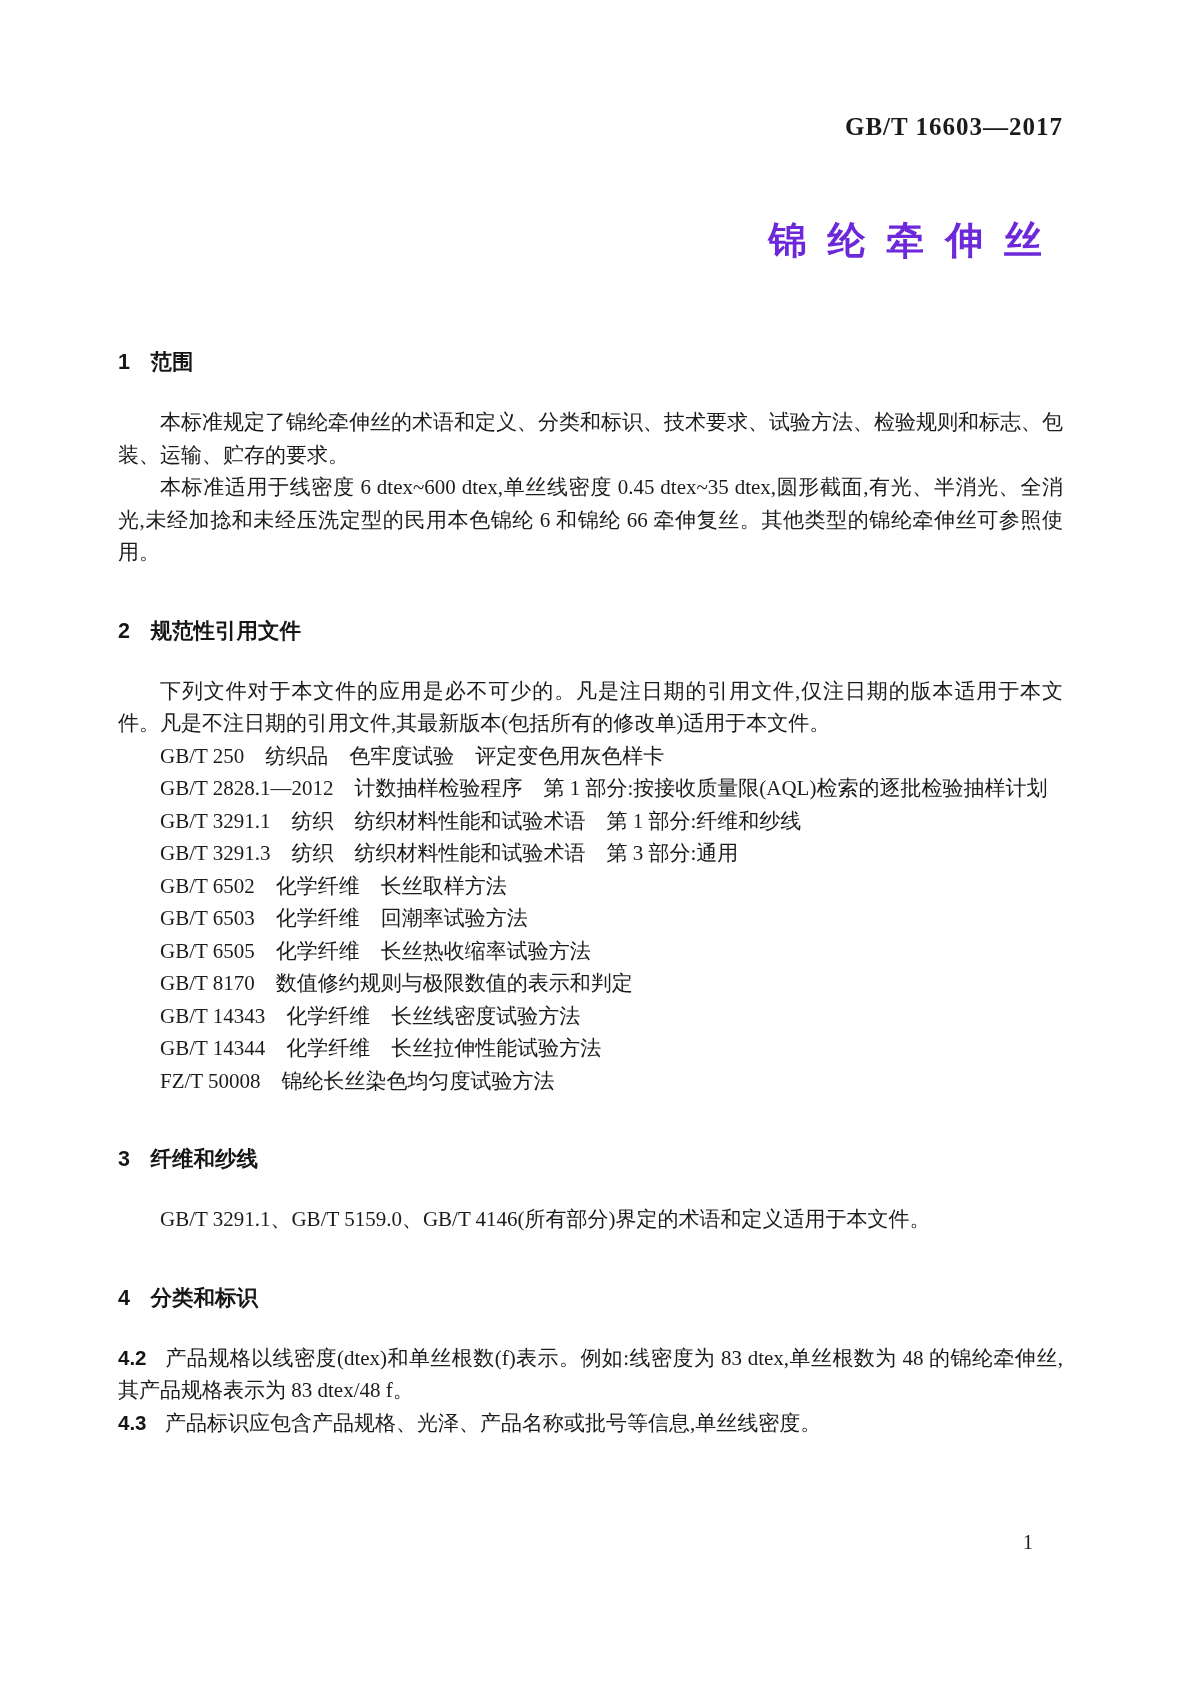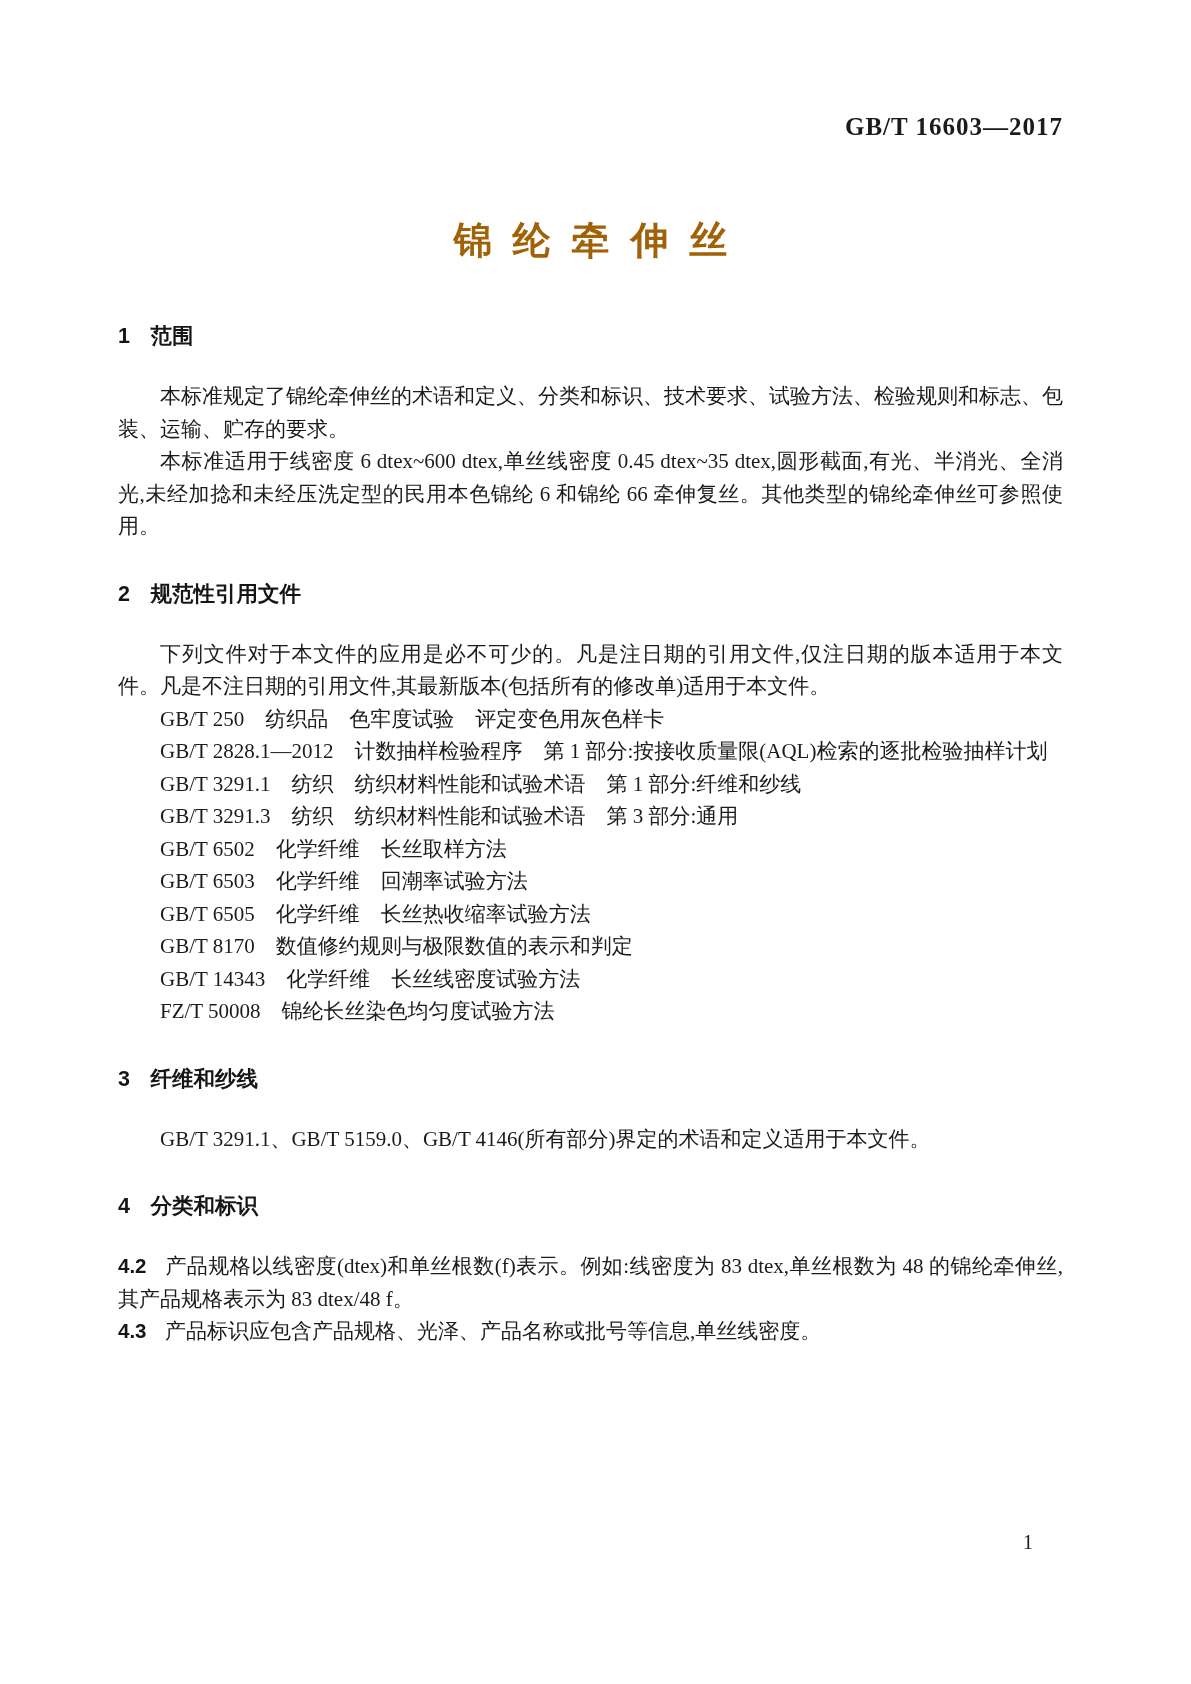--- a/index.html
+++ b/index.html
@@ -22,39 +22,39 @@
     padding-top: 112px;
     text-align: right;
     font-family: "Liberation Serif", "DejaVu Serif", serif;
     font-weight: bold;
     font-size: 25px;
     line-height: 30px;
     letter-spacing: 1px;
   }
   .doc-title {
     margin-top: 76px;
-    text-align: center;
+    text-align: right;
     font-family: "Liberation Sans", "DejaVu Sans", sans-serif;
     font-weight: bold;
     font-size: 38px;
     line-height: 44px;
     letter-spacing: 0.55em;
     text-indent: 0.55em;
-    color: #a16207;
+    color: #6d28d9;
   }
   .section-heading {
     font-family: "Liberation Sans", "DejaVu Sans", sans-serif;
     font-weight: bold;
     font-size: 21.5px;
     line-height: 32px;
-    margin-top: 35px;
+    margin-top: 46px;
     margin-bottom: 28px;
     color: #161616;
   }
-  .section-heading.first { margin-top: 58px; }
+  .section-heading.first { margin-top: 84px; }
   .section-heading .sec-num { margin-right: 0.95em; }
   p {
     margin: 0;
     font-size: 21px;
     line-height: 32.5px;
     text-align: justify;
     color: #1b1b1b;
   }
   p.indent { text-indent: 2em; }
   p.ref { text-indent: 2em; }
@@ -97,20 +97,21 @@
     <p class="indent">下列文件对于本文件的应用是必不可少的。凡是注日期的引用文件,仅注日期的版本适用于本文件。凡是不注日期的引用文件,其最新版本(包括所有的修改单)适用于本文件。</p>
     <p class="ref">GB/T 250　纺织品　色牢度试验　评定变色用灰色样卡</p>
     <p class="ref">GB/T 2828.1—2012　计数抽样检验程序　第 1 部分:按接收质量限(AQL)检索的逐批检验抽样计划</p>
     <p class="ref">GB/T 3291.1　纺织　纺织材料性能和试验术语　第 1 部分:纤维和纱线</p>
     <p class="ref">GB/T 3291.3　纺织　纺织材料性能和试验术语　第 3 部分:通用</p>
     <p class="ref">GB/T 6502　化学纤维　长丝取样方法</p>
     <p class="ref">GB/T 6503　化学纤维　回潮率试验方法</p>
     <p class="ref">GB/T 6505　化学纤维　长丝热收缩率试验方法</p>
     <p class="ref">GB/T 8170　数值修约规则与极限数值的表示和判定</p>
     <p class="ref">GB/T 14343　化学纤维　长丝线密度试验方法</p>
+    <p class="ref">GB/T 14344　化学纤维　长丝拉伸性能试验方法</p>
     <p class="ref">FZ/T 50008　锦纶长丝染色均匀度试验方法</p>
 
     <div class="section-heading">
       <span class="sec-num">3</span><span>纤维和纱线</span>
     </div>
     <p class="indent">GB/T 3291.1、GB/T 5159.0、GB/T 4146(所有部分)界定的术语和定义适用于本文件。</p>
 
     <div class="section-heading">
       <span class="sec-num">4</span><span>分类和标识</span>
     </div>

